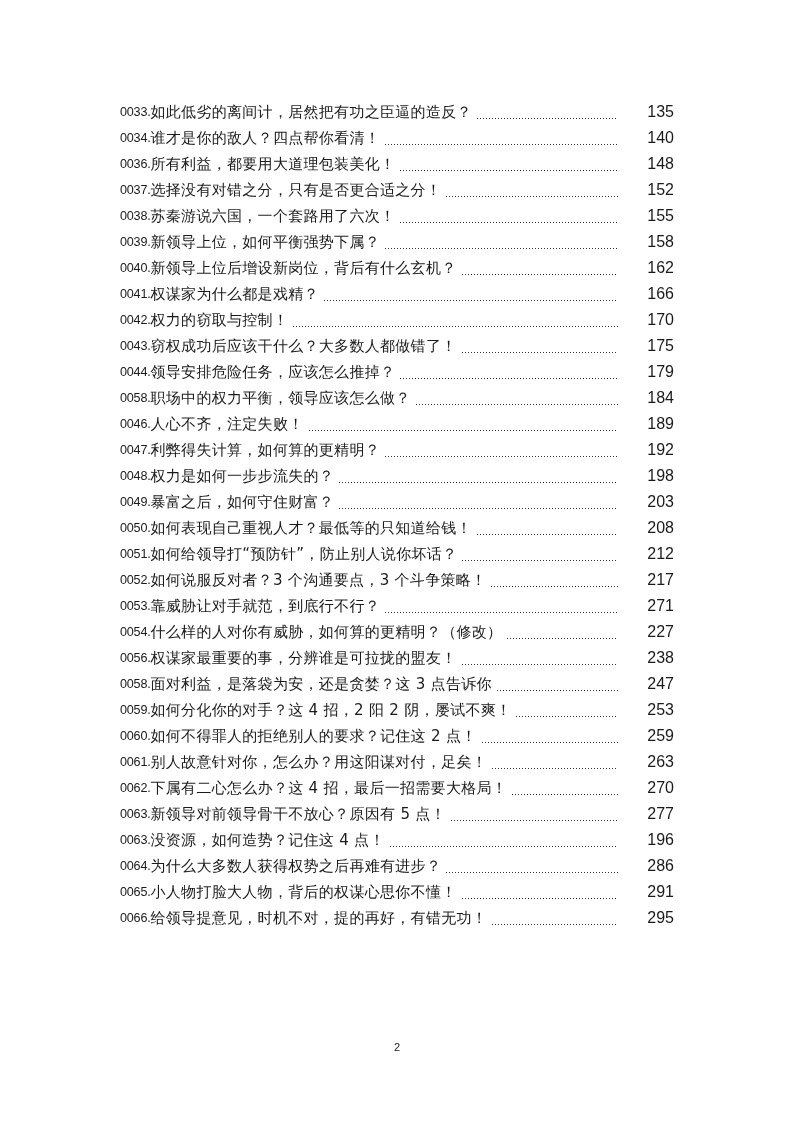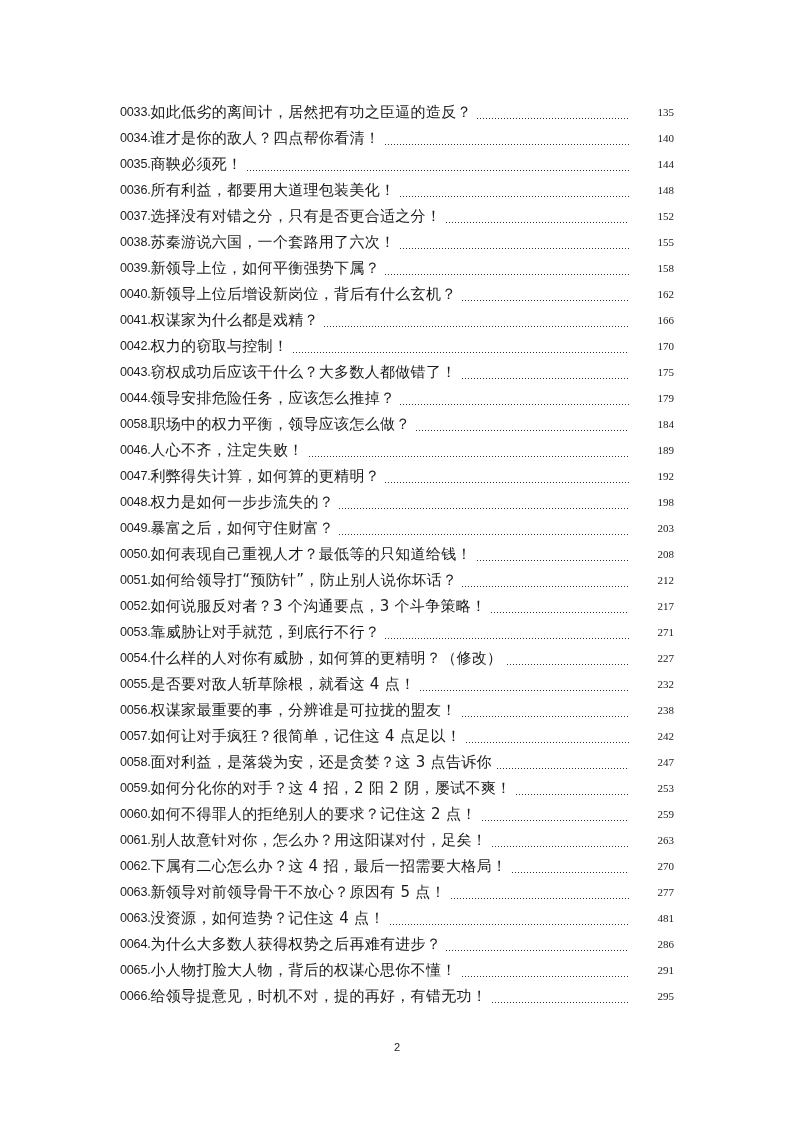--- a/index.html
+++ b/index.html
@@ -5,47 +5,41 @@
   html, body { margin: 0; padding: 0; background: #ffffff; }
   body { width: 794px; height: 1123px; position: relative; overflow: hidden;
          font-family: "DejaVu Sans", "Liberation Sans", sans-serif; color: #1a1a1a; }
   .toc { position: absolute; left: 120px; top: 99px; width: 554px; }
   .toc-row { display: flex; align-items: center; height: 26px; line-height: 20px; font-size: 12.4px; white-space: nowrap; }
   .toc-num { font-family: "Liberation Sans", sans-serif; font-size: 12.6px; letter-spacing: -0.2px; }
   .toc-title { font-size: 15px; letter-spacing: 0.3px; }
   .toc-dots { flex: 1; overflow: hidden; margin: 0 1px 0 4px; height: 14px; position: relative; top: 1px;
               background-image: radial-gradient(circle, #333 0.55px, transparent 0.75px);
               background-size: 3px 3px; background-repeat: repeat-x; background-position: left bottom; }
-  .toc-page { font-family: Liberation Serif, serif; font-size: 11px; margin-left: 28px; }
+  .toc-page { font-family: Liberation Sans, sans-serif; font-size: 16px; margin-left: 28px; }
   .page-number { position: absolute; left: 0; width: 794px; top: 1041px; text-align: center;
                  font-family: "Liberation Sans", sans-serif; font-size: 11px; color: #222; }
 </style>
 </head>
 <body>
 
 <div class="toc" id="toc">
     <div class="toc-row">
       <span class="toc-num">0033.</span>
       <span class="toc-title">如此低劣的离间计，居然把有功之臣逼的造反？</span>
       <span class="toc-dots"></span>
       <span class="toc-page">135</span>
     </div>
     <div class="toc-row">
       <span class="toc-num">0034.</span>
       <span class="toc-title">谁才是你的敌人？四点帮你看清！</span>
       <span class="toc-dots"></span>
       <span class="toc-page">140</span>
     </div>
     <div class="toc-row">
-      <span class="toc-num">0035.</span>
-      <span class="toc-title">商鞅必须死！</span>
-      <span class="toc-dots"></span>
-      <span class="toc-page">144</span>
-    </div>
-    <div class="toc-row">
       <span class="toc-num">0036.</span>
       <span class="toc-title">所有利益，都要用大道理包装美化！</span>
       <span class="toc-dots"></span>
       <span class="toc-page">148</span>
     </div>
     <div class="toc-row">
       <span class="toc-num">0037.</span>
       <span class="toc-title">选择没有对错之分，只有是否更合适之分！</span>
       <span class="toc-dots"></span>
       <span class="toc-page">152</span>
@@ -146,38 +140,26 @@
       <span class="toc-dots"></span>
       <span class="toc-page">271</span>
     </div>
     <div class="toc-row">
       <span class="toc-num">0054.</span>
       <span class="toc-title">什么样的人对你有威胁，如何算的更精明？（修改）</span>
       <span class="toc-dots"></span>
       <span class="toc-page">227</span>
     </div>
     <div class="toc-row">
-      <span class="toc-num">0055.</span>
-      <span class="toc-title">是否要对敌人斩草除根，就看这 4 点！</span>
-      <span class="toc-dots"></span>
-      <span class="toc-page">232</span>
-    </div>
-    <div class="toc-row">
       <span class="toc-num">0056.</span>
       <span class="toc-title">权谋家最重要的事，分辨谁是可拉拢的盟友！</span>
       <span class="toc-dots"></span>
       <span class="toc-page">238</span>
     </div>
     <div class="toc-row">
-      <span class="toc-num">0057.</span>
-      <span class="toc-title">如何让对手疯狂？很简单，记住这 4 点足以！</span>
-      <span class="toc-dots"></span>
-      <span class="toc-page">242</span>
-    </div>
-    <div class="toc-row">
       <span class="toc-num">0058.</span>
       <span class="toc-title">面对利益，是落袋为安，还是贪婪？这 3 点告诉你</span>
       <span class="toc-dots"></span>
       <span class="toc-page">247</span>
     </div>
     <div class="toc-row">
       <span class="toc-num">0059.</span>
       <span class="toc-title">如何分化你的对手？这 4 招，2 阳 2 阴，屡试不爽！</span>
       <span class="toc-dots"></span>
       <span class="toc-page">253</span>
@@ -203,21 +185,21 @@
     <div class="toc-row">
       <span class="toc-num">0063.</span>
       <span class="toc-title">新领导对前领导骨干不放心？原因有 5 点！</span>
       <span class="toc-dots"></span>
       <span class="toc-page">277</span>
     </div>
     <div class="toc-row">
       <span class="toc-num">0063.</span>
       <span class="toc-title">没资源，如何造势？记住这 4 点！</span>
       <span class="toc-dots"></span>
-      <span class="toc-page">481</span>
+      <span class="toc-page">196</span>
     </div>
     <div class="toc-row">
       <span class="toc-num">0064.</span>
       <span class="toc-title">为什么大多数人获得权势之后再难有进步？</span>
       <span class="toc-dots"></span>
       <span class="toc-page">286</span>
     </div>
     <div class="toc-row">
       <span class="toc-num">0065.</span>
       <span class="toc-title">小人物打脸大人物，背后的权谋心思你不懂！</span>

